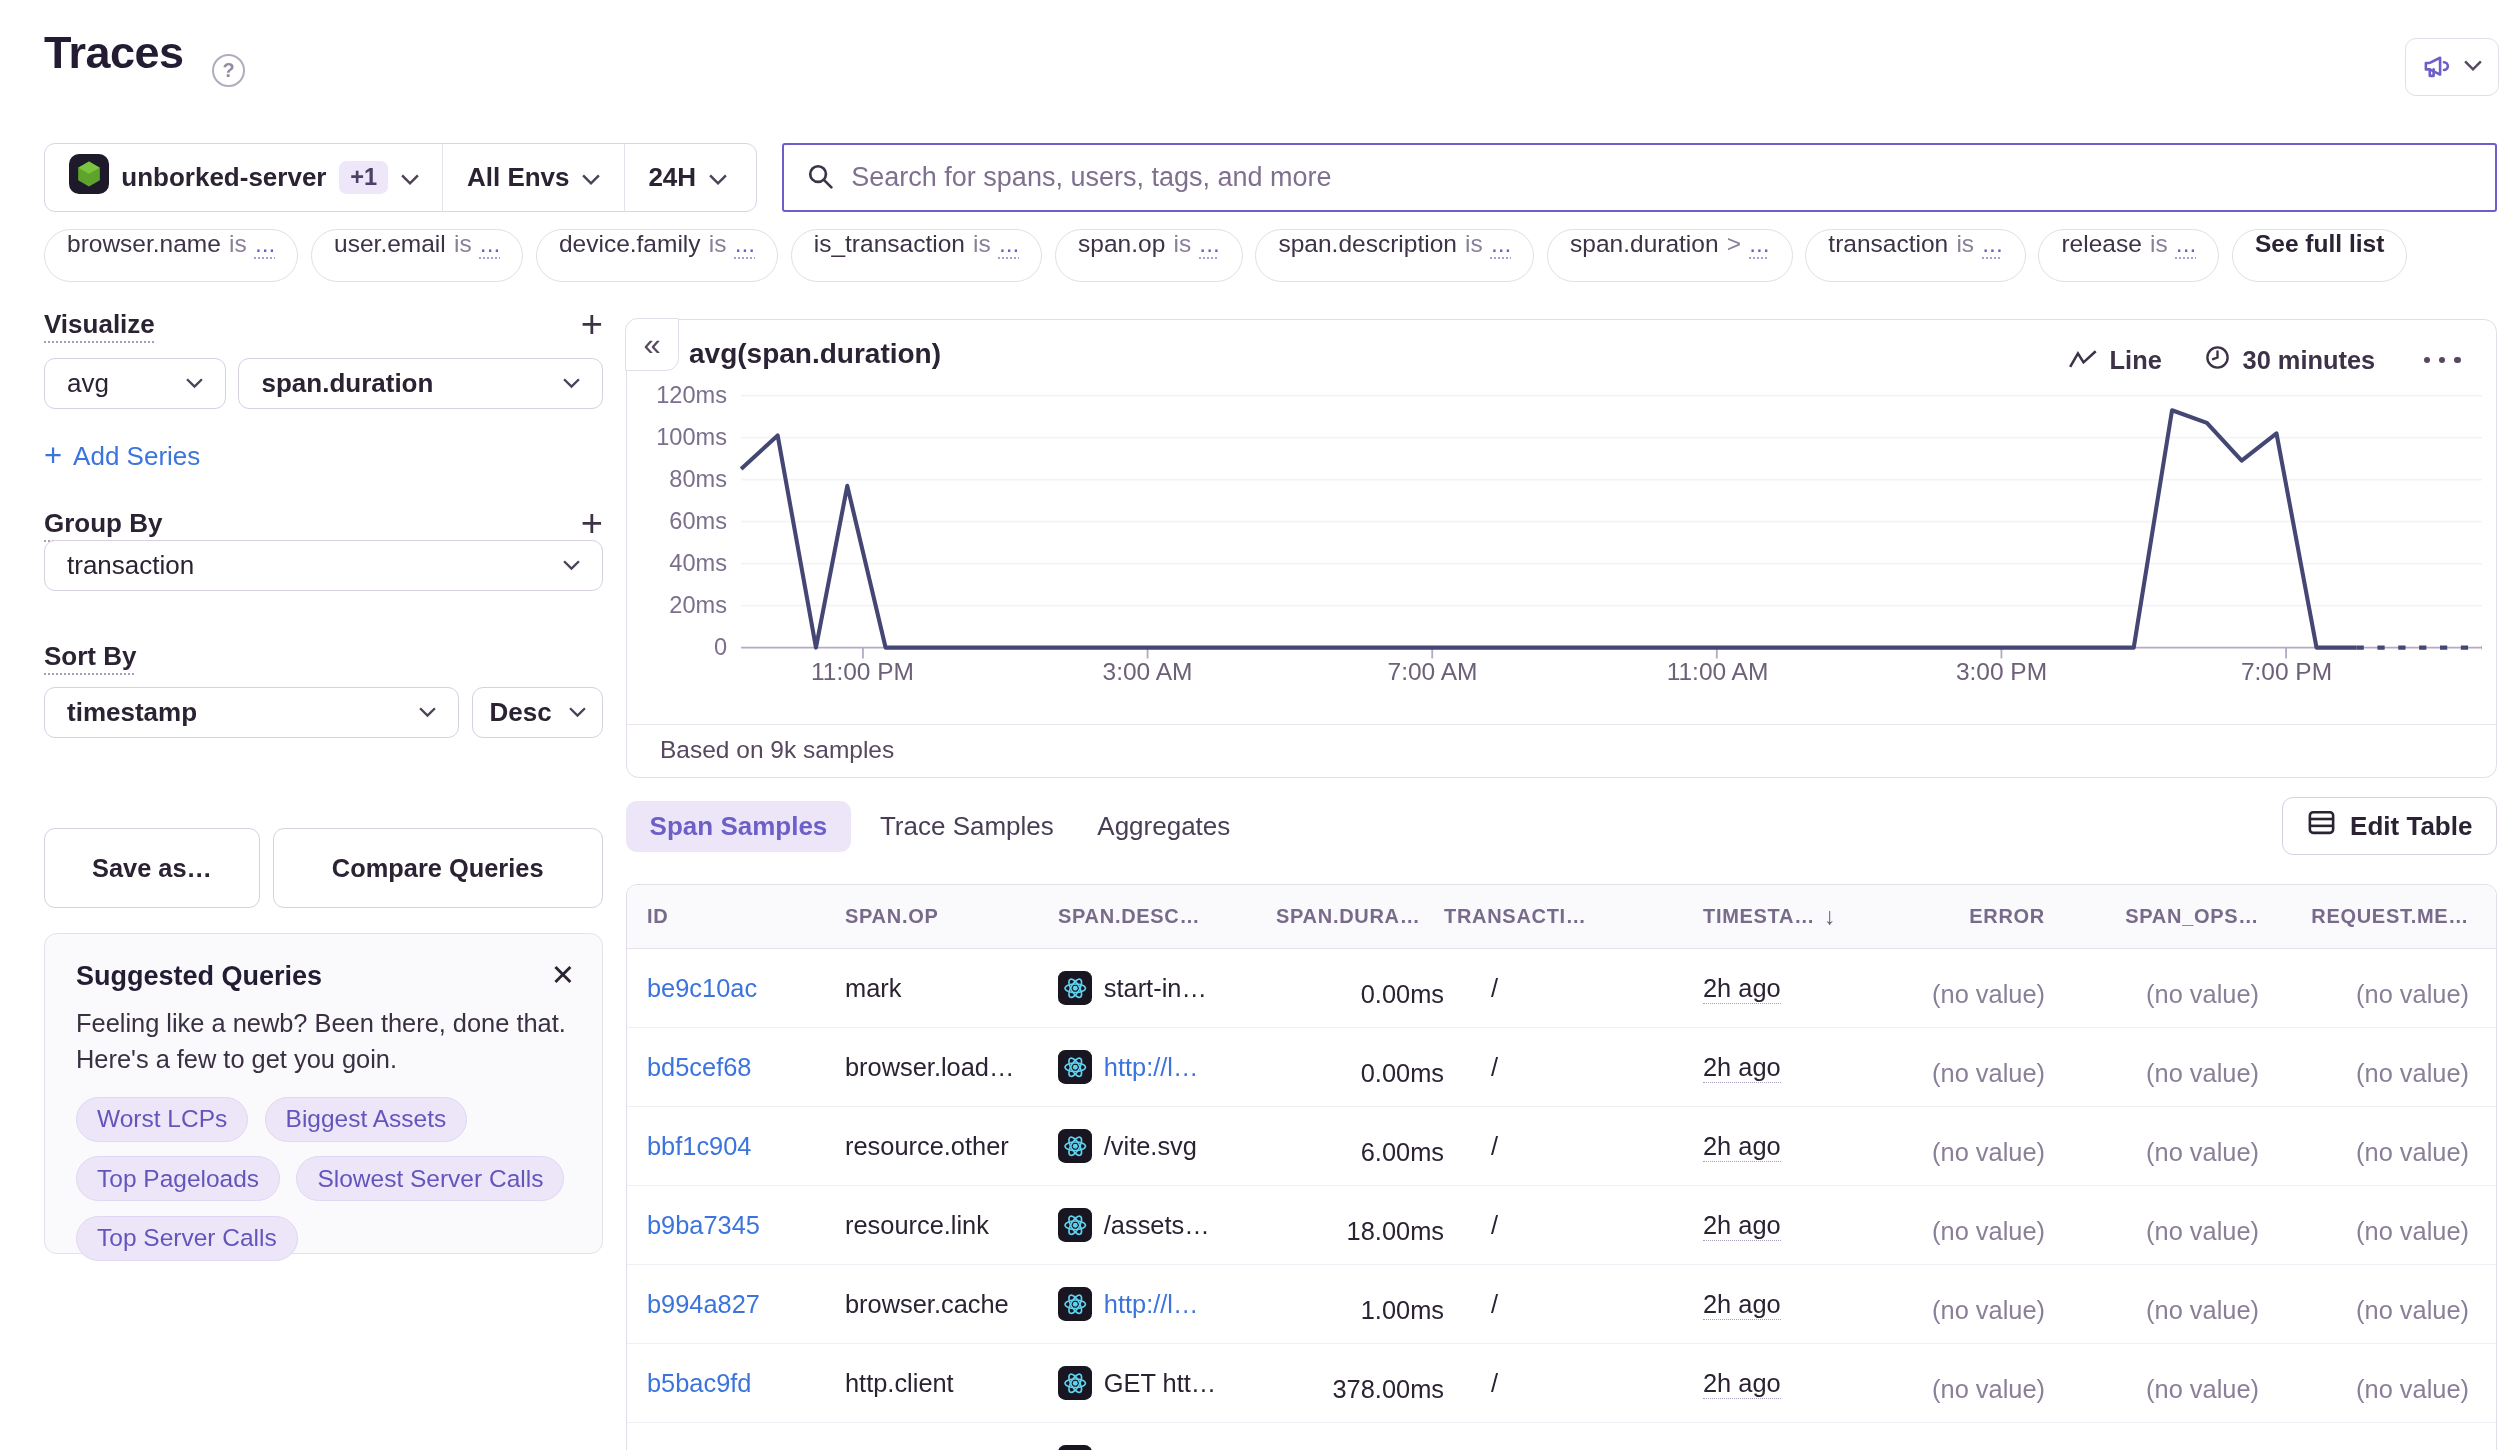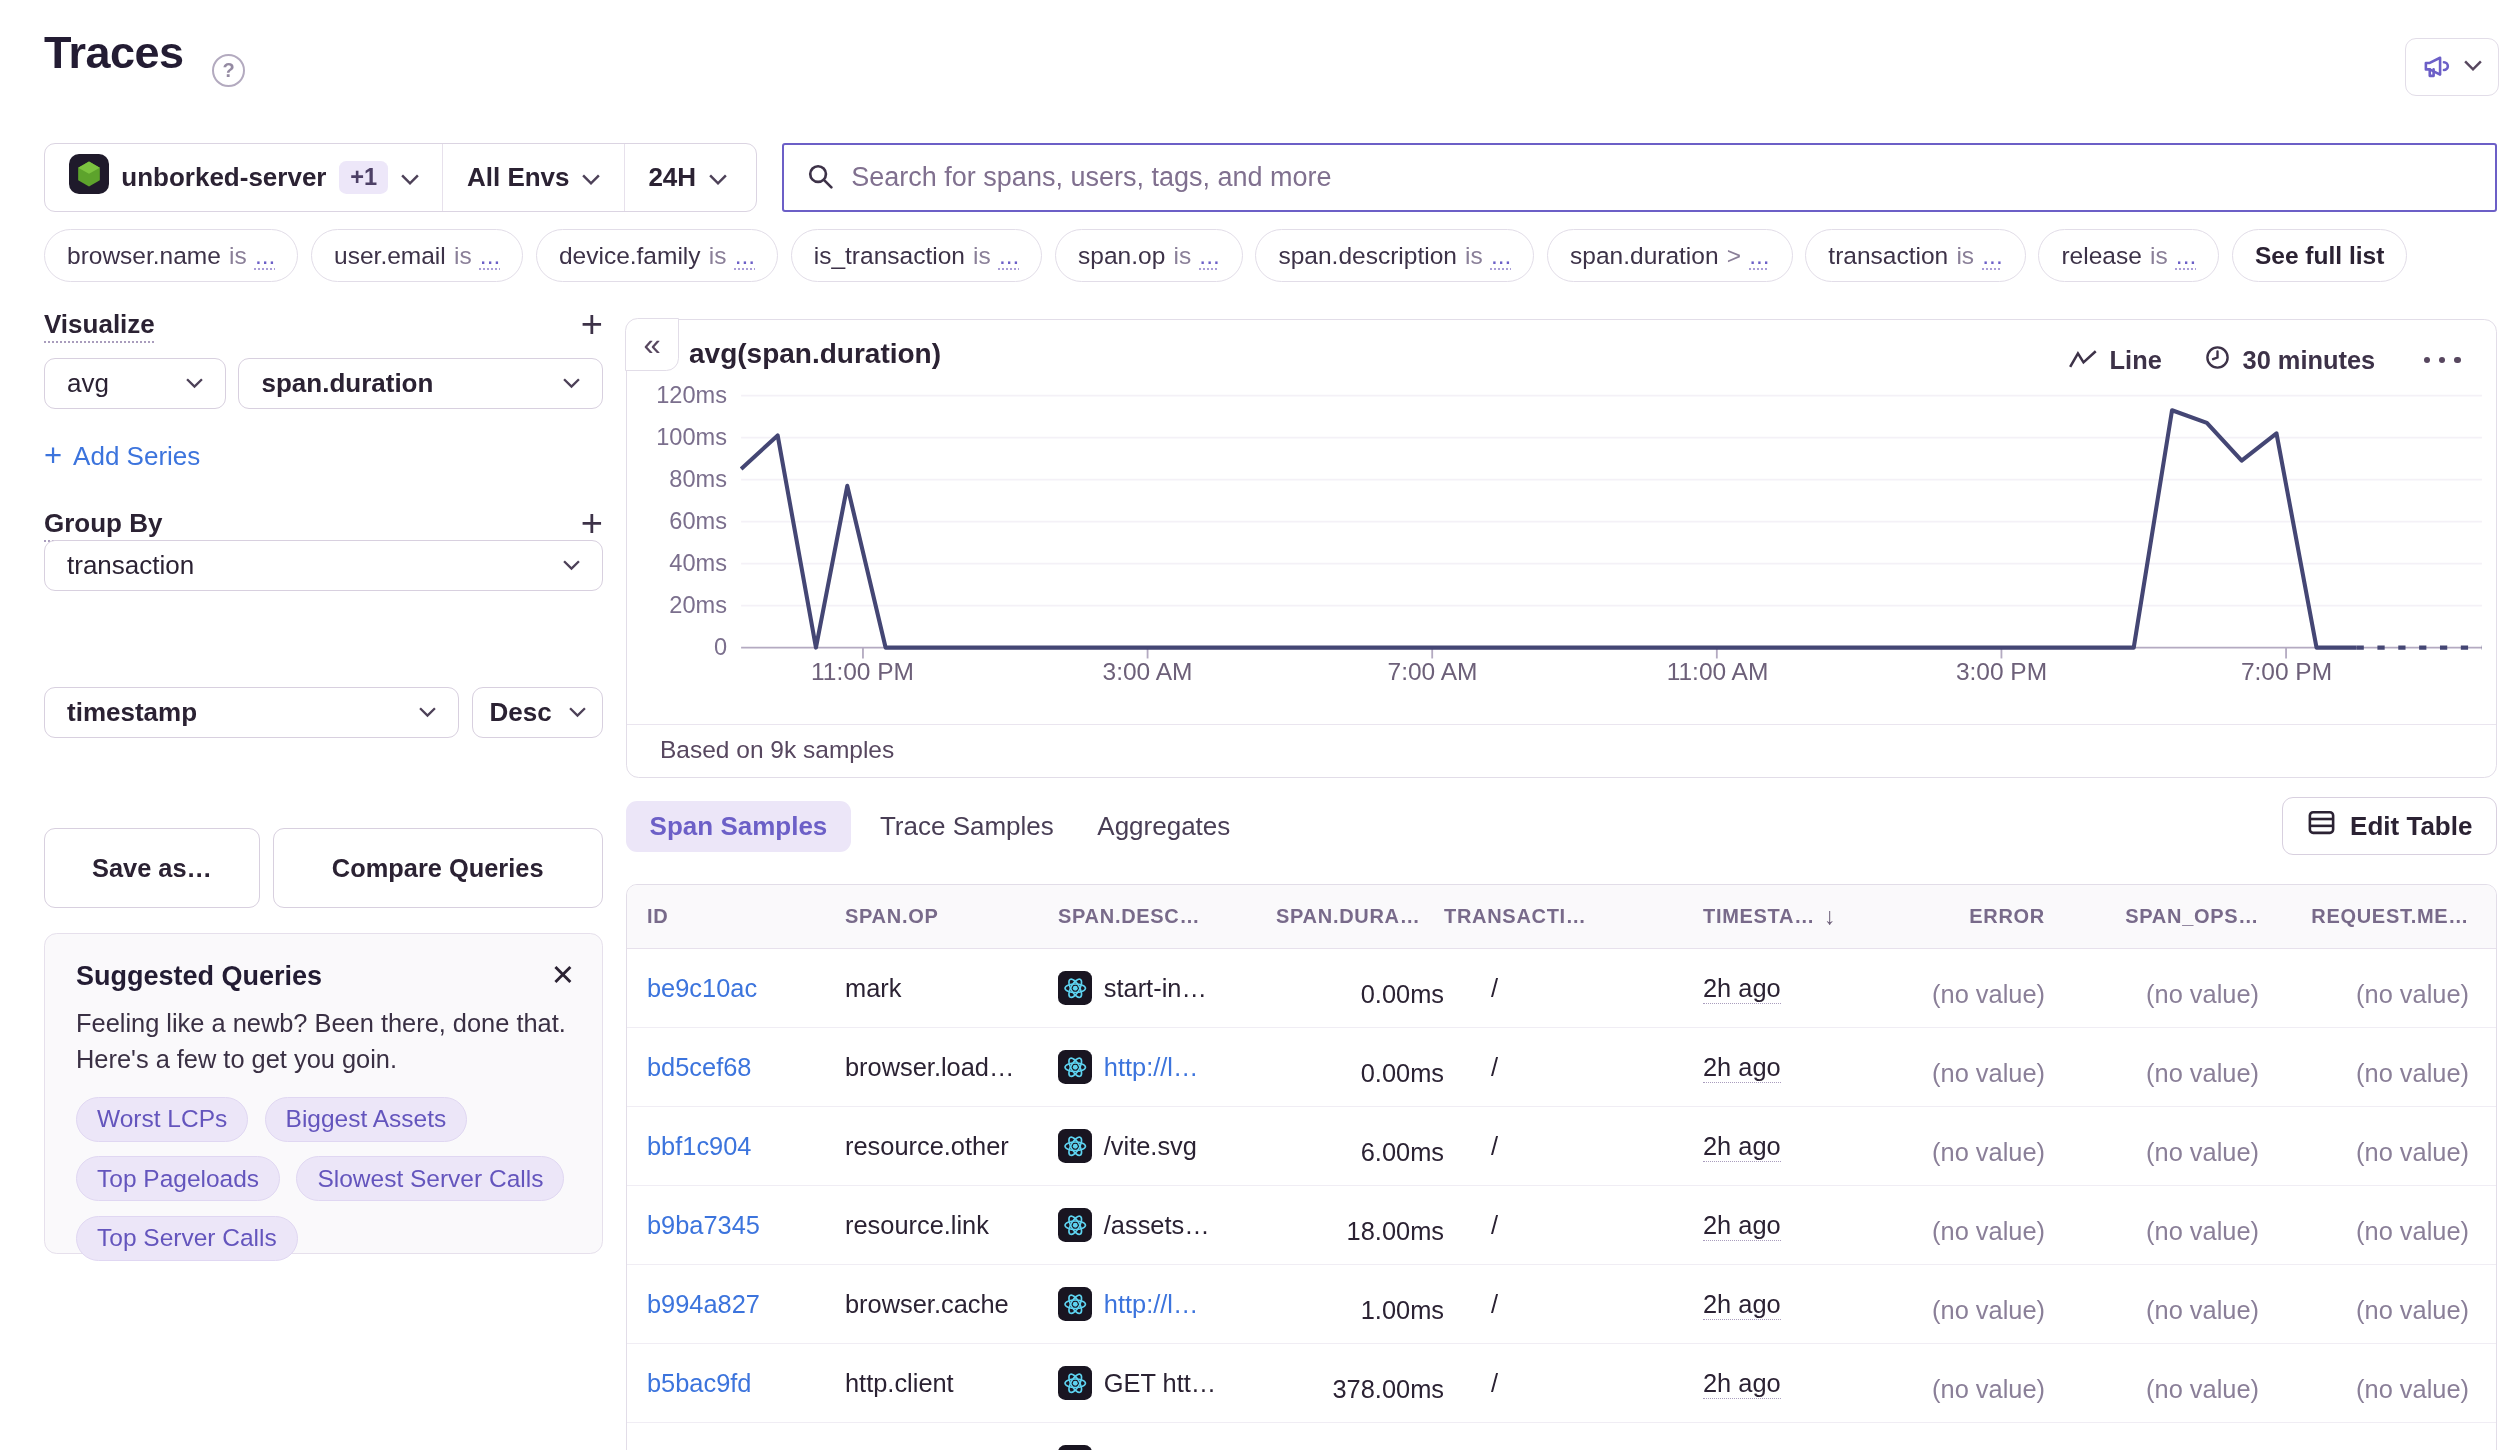--- a/index.html
+++ b/index.html
@@ -26,21 +26,21 @@
   .seg { display:flex; align-items:center; gap:12.7px; padding:0 23.6px; font-size:26px; font-weight:700; color:#2B2233; }
   .seg + .seg { border-left:1.8px solid #E7E1EC; }
   .proj-badge { background:#EDE7F9; color:#4d4066; border-radius:7.3px; padding:2.7px 11px; font-size:23.6px; font-weight:600; }
   .search-bar { left:782px; top:143px; width:1715px; height:69px; border:2.7px solid #6C5FC7; border-radius:3px;
     display:flex; align-items:center; gap:16.3px; padding:0 22px; background:#fff; }
   .search-bar input { flex:1; border:none; outline:none; font-size:27px; color:#2B2233; font-family:inherit; background:transparent; }
   .search-bar input::placeholder { color:#80708F; }
 
   
   .chips-row { left:44px; top:229px; width:2454px; display:flex; gap:12.7px; }
-  .chip { height:53px; border:1.8px solid #E2DDE8; border-radius:27px; background:#fff; display:flex; align-items:center;
+  .chip { height:53px; border:1.8px solid #E2DDE8; border-radius:27px; background:#fff; display:flex; align-items:flex-start;
     gap:8.2px; padding:0 22px; font-size:24.5px; cursor:pointer; white-space:nowrap; }
   .chip-field { color:#3d3248; }
   .chip-op { color:#8a7f98; }
   .chip-val { color:#6C5FC7; text-decoration:underline dotted 1.8px #a99dd6; text-underline-offset:5.4px; }
   .chip-bold { font-weight:700; color:#2B2233; }
 
   
   .left-panel { left:44px; top:309px; width:559px; height:962px; }
   .lp-head { position:absolute; left:0; right:0; display:flex; align-items:center; justify-content:space-between; }
   .lp-head h3 { font-size:26px; font-weight:700; color:#2B2233; text-decoration:underline dotted 1.8px #a99dbd; text-underline-offset:8.2px; }
@@ -251,20 +251,23 @@
   </div>
   <div class="row-flex" style="top:231px;">
     <div class="sel" style="width:559px;">
       <span>transaction</span>
       <svg class="chev-svg" width="17" height="11" viewBox="0 0 16 10">
           <polyline points="1,1 8,8 15,1" fill="none" stroke="#4D4158" stroke-width="2.2"></polyline>
         </svg>
     </div>
   </div>
 
+  <div class="lp-head" style="top:332px;">
+    <h3>Sort By</h3>
+  </div>
   <div class="row-flex" style="top:378px;">
     <div class="sel" style="width:416px; font-weight:700;">
       <span>timestamp</span>
       <svg class="chev-svg" width="17" height="11" viewBox="0 0 16 10">
           <polyline points="1,1 8,8 15,1" fill="none" stroke="#4D4158" stroke-width="2.2"></polyline>
         </svg>
     </div>
     <div class="sel" style="width:131px; font-weight:700; padding:0 16.3px;">
       <span>Desc</span>
       <svg class="chev-svg" width="17" height="11" viewBox="0 0 16 10">

